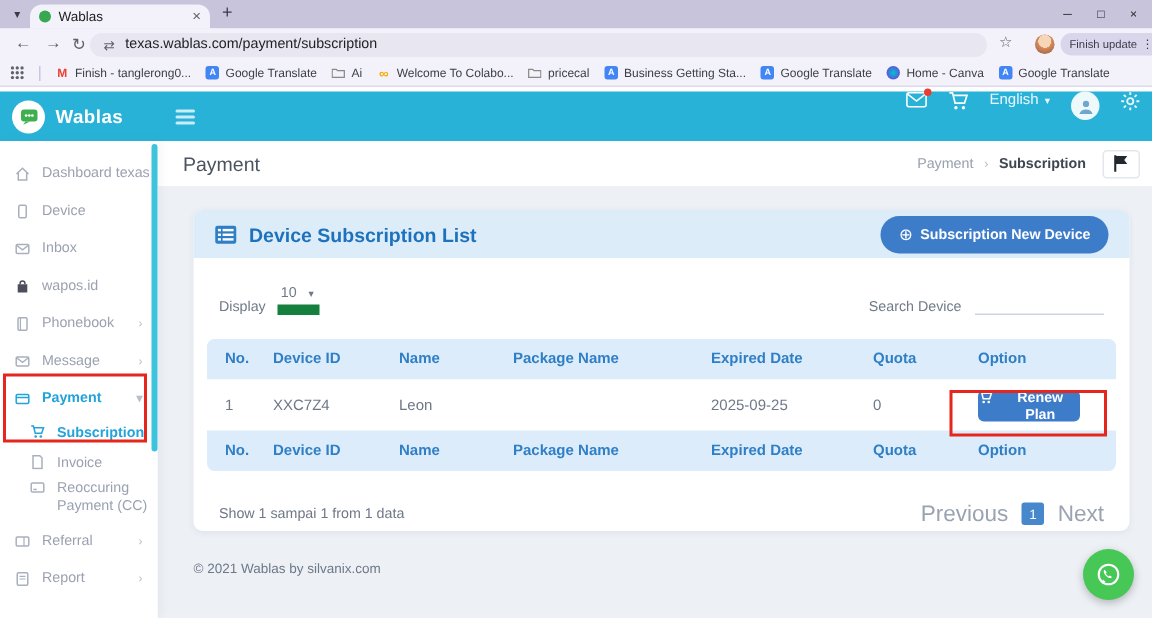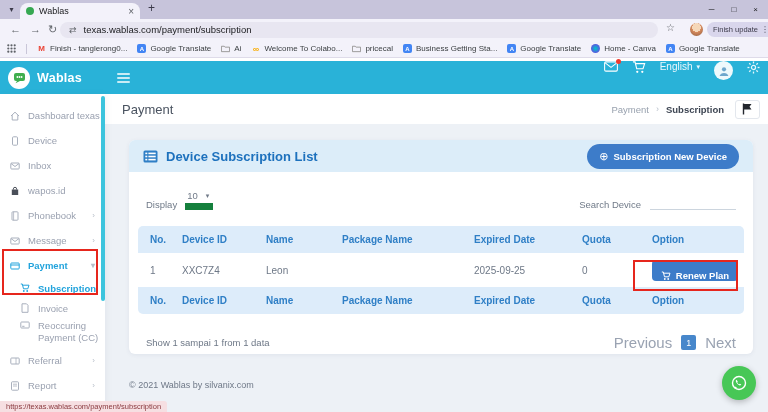--- a/index.html
+++ b/index.html
@@ -98,30 +98,30 @@
   .select-box { display:flex; align-items:center; gap:8px; border-bottom:7px solid #15803d; padding:0 2px 2px 2px; min-width:28px; }
   .select-box .caret { font-size:7px; color:#707a88; }
   .search-group { display:flex; align-items:flex-end; gap:9px; font-size:9.5px; color:#707a88; }
   .search-line { width:86px; border-bottom:1px solid #ccd5de; height:14px; }
   .tbl { margin:16px 9px 8px 9px; }
   .trow { display:grid; grid-template-columns:32px 84px 76px 132px 108px 70px 1fr; align-items:center; padding-left:12px; }
   .trow.thead { height:27px; background:#ddecfa; font-size:10px; font-weight:bold; color:#2f7fc6; }
   .trow.thead.top { border-radius:5px 5px 0 0; }
   .trow.thead.bottom { border-radius:0 0 5px 5px; }
   .trow.tdata { height:34px; background:#fff; font-size:10px; color:#6e7887; }
-  .btn-renew { width:86px; height:21px; background:#3d7cc9; border:none; border-radius:4px; color:#fff;
-    font-size:9.5px; font-weight:bold; display:flex; align-items:flex-end; justify-content:center; gap:5px;
+  .btn-renew { width:68px; height:21px; background:#3d7cc9; border:none; border-radius:4px; color:#fff;
+    font-size:9.5px; font-weight:bold; display:flex; align-items:flex-start; justify-content:center; gap:5px;
     font-family:"Liberation Sans",sans-serif; }
   .summary-row { display:flex; justify-content:space-between; align-items:center; padding:12px 17px 0 17px; }
   .summary-text { font-size:9.5px; color:#6e7887; }
   .pager { display:flex; align-items:center; gap:9px; }
   .pager .pg-prev, .pager .pg-next { font-size:15px; color:#9aa3b2; }
   .pager .pg-page { width:15px; height:15px; background:#4787cb; border-radius:2px; color:#fff; font-size:9px;
     display:flex; align-items:center; justify-content:center; }
-  .copyright { position:absolute; left:24px; bottom:22px; font-size:9px; color:#6e7887; }
+  .copyright { position:absolute; left:24px; bottom:28px; font-size:9px; color:#6e7887; }
   .wa-fab { position:absolute; right:12px; bottom:12px; width:34px; height:34px; border-radius:50%;
     background:#47c756; box-shadow:0 2px 6px rgba(0,0,0,.25); display:flex; align-items:center; justify-content:center; }
 
   
   .red-rect { position:absolute; border:2.5px solid #e6261d; z-index:50; }
   #red-rect-sidebar { left:2px; top:249px; width:96px; height:46px; }
   #red-rect-renew { left:633px; top:260px; width:105px; height:31px; }
   #status-bubble { position:absolute; left:0; bottom:0; height:11px; line-height:11px; padding:0 6px;
     background:#f6dfe2; color:#8a3a3f; font-size:7.5px; border-top-right-radius:3px; z-index:60; white-space:nowrap; }
 </style>
@@ -494,15 +494,14 @@
           <circle cx="9" cy="9" r="6.5" fill="none" stroke="#fff" stroke-width="1.4"></circle>
           <path d="M6.2,5.8 c-0.5,0.5 -0.6,1.6 0.3,3 c0.9,1.4 2.2,2.4 3.3,2.6 c0.7,0.1 1.3,-0.3 1.5,-0.8 l-1.4,-0.9 l-0.7,0.6 c-0.7,-0.3 -1.6,-1.1 -2,-1.9 l0.6,-0.7 l-0.9,-1.4 z" fill="#fff"></path>
           <path d="M4.5,14.8 L5.2,12.4 L7,13.8 z" fill="#fff"></path>
         </svg>
     </div>
   </div>
 
   <div class="red-rect" id="red-rect-sidebar"></div>
   <div class="red-rect" id="red-rect-renew"></div>
 
-  <div id="status-bubble">https://texas.wablas.com/payment/subscription</div>
 
 </div>
 
 </body></html>

